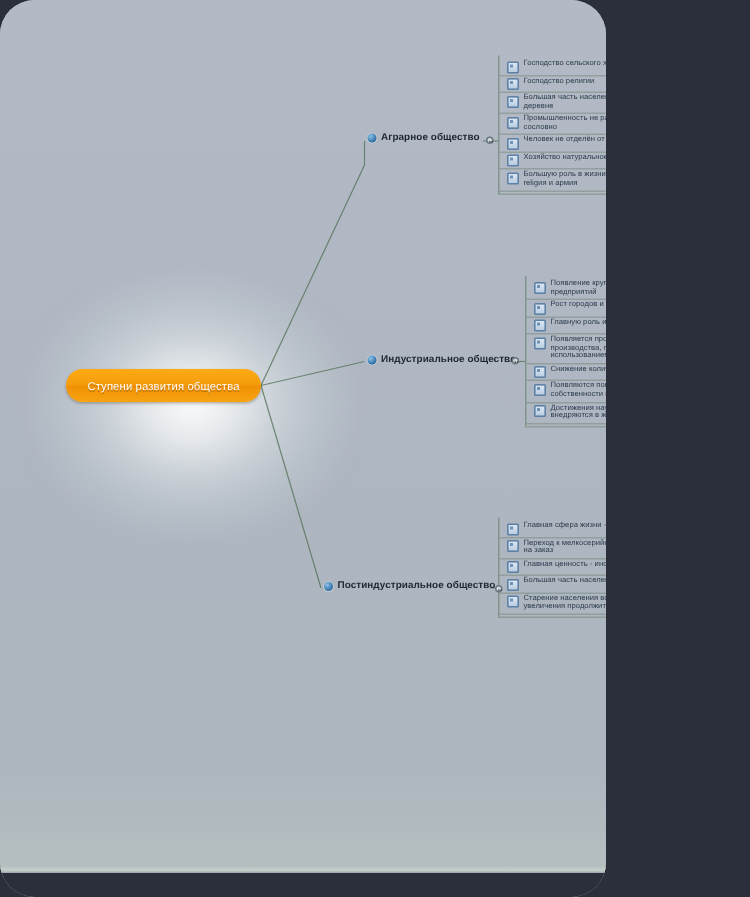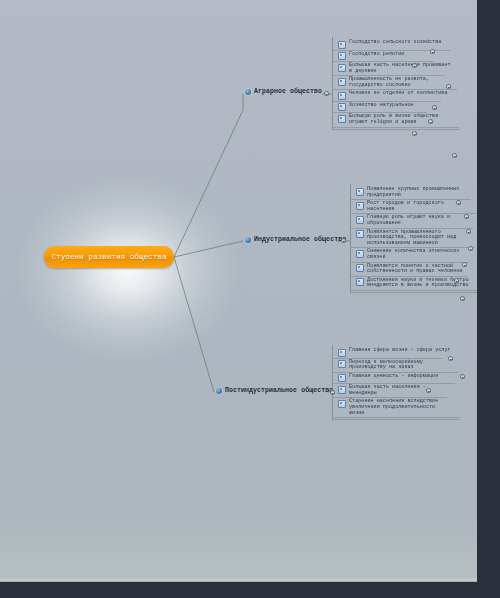--- a/index.html
+++ b/index.html
@@ -3,25 +3,26 @@
 <meta charset="utf-8">
 <title>Mind Map</title>
 <style>
   html, body {
     margin: 0;
     padding: 0;
     background: #2b2e3b;
   }
   #app {
     position: relative;
-    width: 477px;
+    width: 404px;
     height: 598px;
     overflow: hidden;
-    font-family: Liberation Mono, monospace;
+    font-family: Liberation Sans, sans-serif;
     background: #b0b8c4;
+    border-radius: 23px;
   }
   
   #canvas {
     position: absolute;
     left: 0; top: 0;
     width: 500px;
     height: 582px;
     background:
       linear-gradient(180deg, #b3bac5 0%, #aeb6c1 55%, #adb6be 88%, #b6bfc0 100%);
     overflow: hidden;

